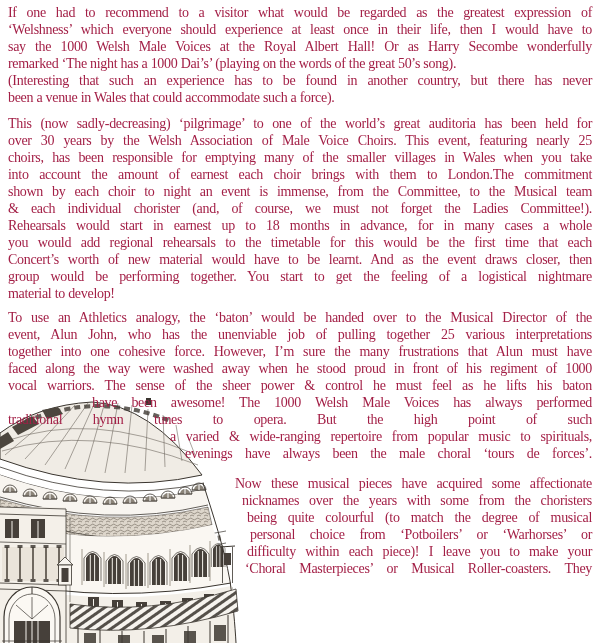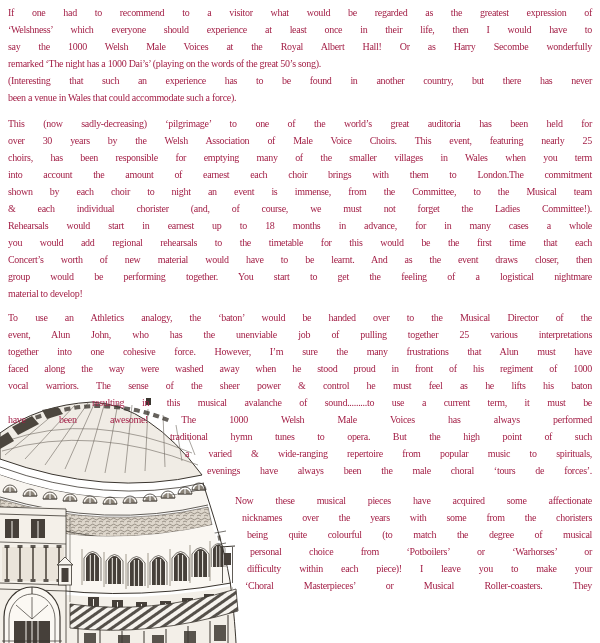--- a/index.html
+++ b/index.html
@@ -7,21 +7,21 @@
     position:relative;
     width:600px;height:643px;
     background:#ffffff;
     overflow:hidden;
     font-family:"Liberation Serif","DejaVu Serif",serif;
     color:#a31f46;
   }
   .content{position:relative;z-index:2;padding:4px 8px 0 8px;}
   .para{margin:0;}
   .line{
-    font-size:10px;
+    font-size:14px;
     line-height:17px;
     letter-spacing:-0.3px;
     text-align:justify;
     text-align-last:justify;
   }
   #p1{margin-bottom:9px;}
   #p2{margin-bottom:7px;}
   #p3{margin-bottom:13px;}
   
   #p1 .line:nth-child(4),
@@ -50,37 +50,36 @@
         <div class="line">If one had to recommend to a visitor what would be regarded as the greatest expression of</div>
         <div class="line">‘Welshness’ which everyone should experience at least once in their life, then I would have to</div>
         <div class="line">say the 1000 Welsh Male Voices at the Royal Albert Hall! Or as Harry Secombe wonderfully</div>
         <div class="line">remarked ‘The night has a 1000 Dai’s’ (playing on the words of the great 50’s song).</div>
         <div class="line">(Interesting that such an experience has to be found in another country, but there has never</div>
         <div class="line">been a venue in Wales that could accommodate such a force).</div>
       </div>
     <div class="para" id="p2">
         <div class="line">This (now sadly-decreasing) ‘pilgrimage’ to one of the world’s great auditoria has been held for</div>
         <div class="line">over 30 years by the Welsh Association of Male Voice Choirs. This event, featuring nearly 25</div>
-        <div class="line">choirs, has been responsible for emptying many of the smaller villages in Wales when you term</div>
+        <div class="line">choirs, has been responsible for emptying many of the smaller villages in Wales when you take</div>
         <div class="line">into account the amount of earnest each choir brings with them to London.The commitment</div>
         <div class="line">shown by each choir to night an event is immense, from the Committee, to the Musical team</div>
         <div class="line">&amp; each individual chorister (and, of course, we must not forget the Ladies Committee!).</div>
         <div class="line">Rehearsals would start in earnest up to 18 months in advance, for in many cases a whole</div>
         <div class="line">you would add regional rehearsals to the timetable for this would be the first time that each</div>
         <div class="line">Concert’s worth of new material would have to be learnt. And as the event draws closer, then</div>
         <div class="line">group would be performing together. You start to get the feeling of a logistical nightmare</div>
         <div class="line">material to develop!</div>
       </div>
     <div class="para" id="p3">
         <div class="line">To use an Athletics analogy, the ‘baton’ would be handed over to the Musical Director of the</div>
         <div class="line">event, Alun John, who has the unenviable job of pulling together 25 various interpretations</div>
         <div class="line">together into one cohesive force. However, I’m sure the many frustrations that Alun must have</div>
         <div class="line">faced along the way were washed away when he stood proud in front of his regiment of 1000</div>
         <div class="line">vocal warriors. The sense of the sheer power &amp; control he must feel as he lifts his baton</div>
-        <div class="line">resulting in this musical avalanche of sound.........to use a current term, it must be</div>
         <div class="line">have been awesome! The 1000 Welsh Male Voices has always performed</div>
         <div class="line">traditional hymn tunes to opera. But the high point of such</div>
         <div class="line">a varied &amp; wide-ranging repertoire from popular music to spirituals,</div>
         <div class="line">evenings have always been the male choral ‘tours de forces’.</div>
       </div>
     <div class="para" id="p4">
         <div class="line">Now these musical pieces have acquired some affectionate</div>
         <div class="line">nicknames over the years with some from the choristers</div>
         <div class="line">being quite colourful (to match the degree of musical</div>
         <div class="line">personal choice from ‘Potboilers’ or ‘Warhorses’ or</div>

